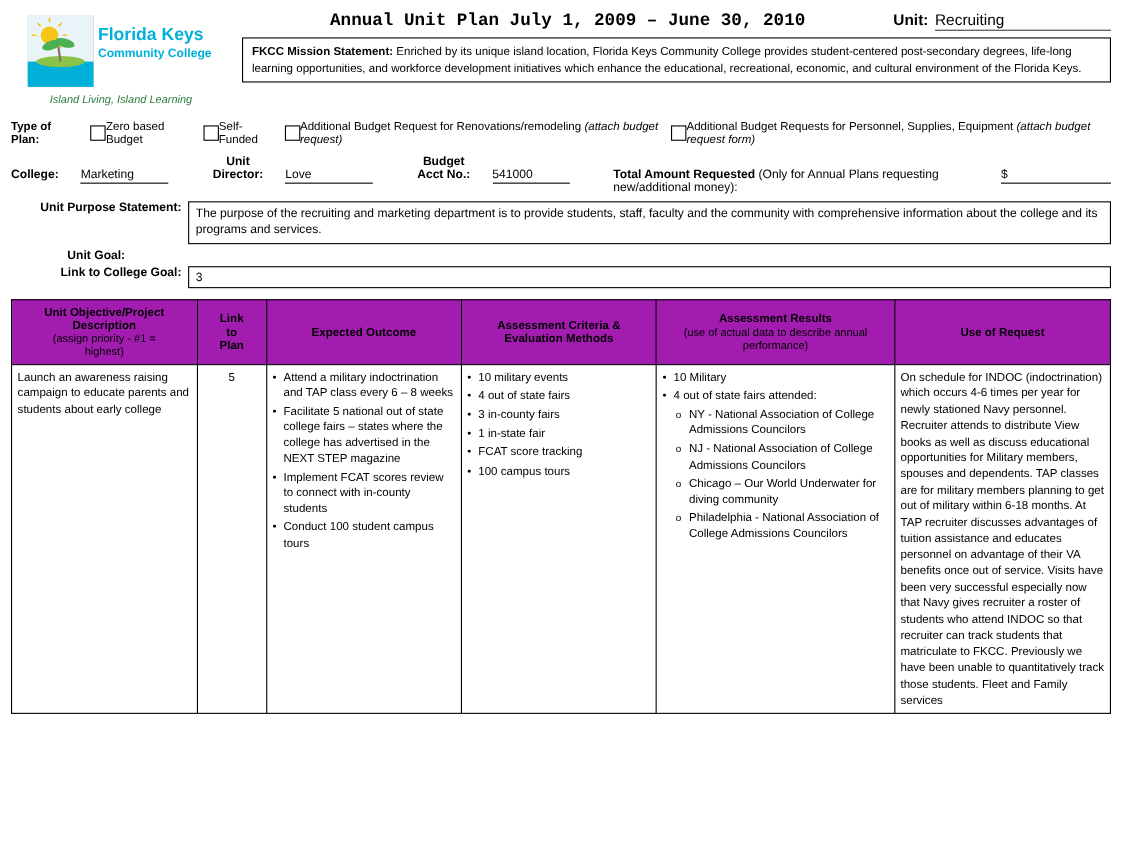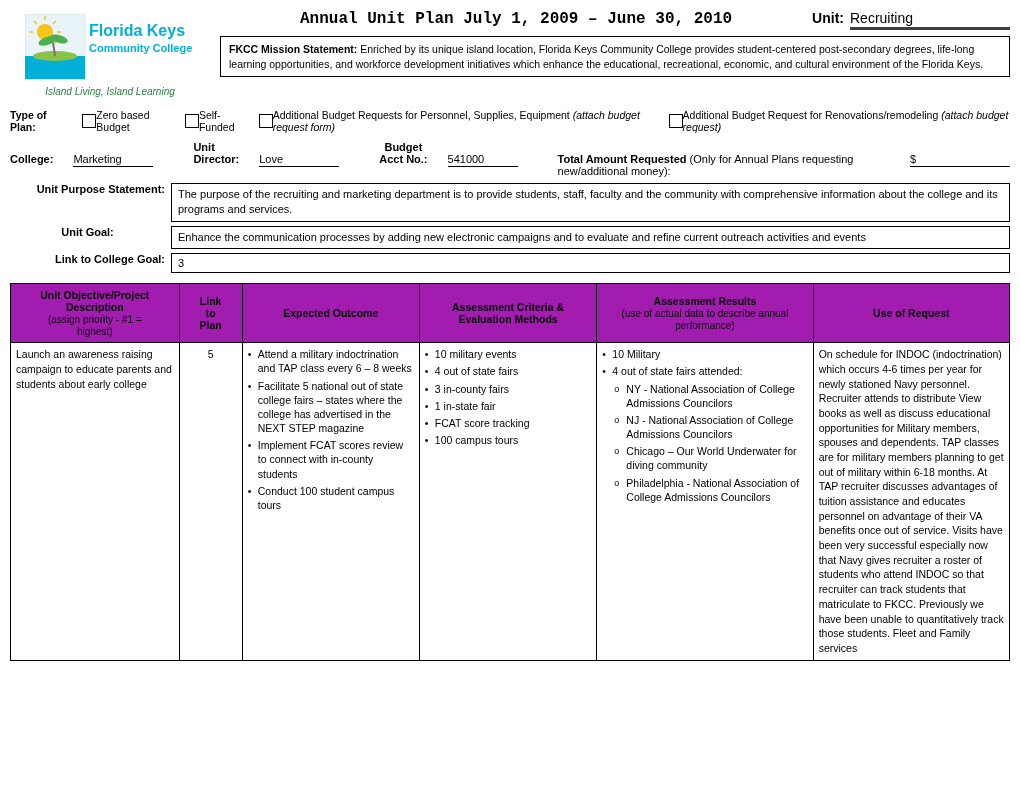--- a/index.html
+++ b/index.html
@@ -51,21 +51,21 @@
       text-align: center;
       font-family: Liberation Mono, monospace;
     }
     .unit-label {
       font-size: 14px;
       font-weight: bold;
       margin-right: 6px;
     }
     .unit-value {
       font-size: 14px;
-      border-bottom: 3px solid #404040;
+      border-bottom: 1px solid #404040;
       min-width: 160px;
       padding-bottom: 1px;
     }
     .mission-box {
       border: 1px solid #000;
       padding: 5px 8px;
       font-size: 10.5px;
       line-height: 1.4;
     }
     .mission-bold {
@@ -287,34 +287,34 @@
   <div class="checkbox-item">
     <span class="checkbox-box"></span>
     <span>Zero based Budget</span>
   </div>
   <div class="checkbox-item">
     <span class="checkbox-box"></span>
     <span>Self-Funded</span>
   </div>
   <div class="checkbox-item">
     <span class="checkbox-box"></span>
-    <span>Additional Budget Requests for Personnel, Supplies, Equipment <em>(attach budget request form)</em></span>
+    <span>Additional Budget Request for Renovations/remodeling <em>(attach budget request)</em></span>
   </div>
   <div class="checkbox-item">
     <span class="checkbox-box"></span>
-    <span>Additional Budget Request for Renovations/remodeling <em>(attach budget request)</em></span>
+    <span>Additional Budget Requests for Personnel, Supplies, Equipment <em>(attach budget request form)</em></span>
   </div>
 </div>
 
 <div class="division-row">
   <span class="division-label">College:</span>
   <span class="underline-val">Marketing</span>
 
   <span style="margin-left:20px;">
-    <span class="bold-label" style="display:inline-block;">Unit<br>Director:</span>
+    <span class="bold-label" style="display:inline-block;text-align:center;">Unit<br>Director:</span>
   </span>
   <span class="underline-val">Love</span>
 
   <span style="margin-left:20px;">
     <span class="bold-label" style="display:inline-block;text-align:center;">Budget<br>Acct No.:</span>
   </span>
   <span class="underline-val" style="min-width:70px;">541000</span>
 
   <span style="margin-left:20px; flex:1;">
     <span class="bold-label">Total Amount Requested</span>
@@ -323,21 +323,20 @@
   <span class="underline-val" style="min-width:100px;">$</span>
 </div>
 
 <div class="purpose-row">
   <span class="purpose-label">Unit Purpose Statement:</span>
   <div class="purpose-box">The purpose of the recruiting and marketing department is to provide students, staff, faculty and the community with comprehensive information about the college and its programs and services.</div>
 </div>
 
 <div class="goal-row">
   <span class="goal-label">Unit Goal:</span>
-  <div class="goal-box">Enhance the communication processes by adding new electronic campaigns and to evaluate and refine current outreach activities and events</div>
 </div>
 
 <div class="college-goal-row">
   <span class="college-goal-label">Link to College Goal:</span>
   <div class="college-goal-box">3</div>
 </div>
 
 <table class="main-table">
   <thead>
     <tr>

